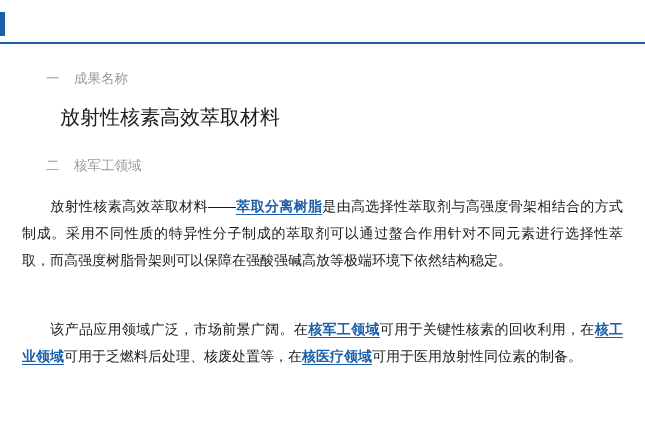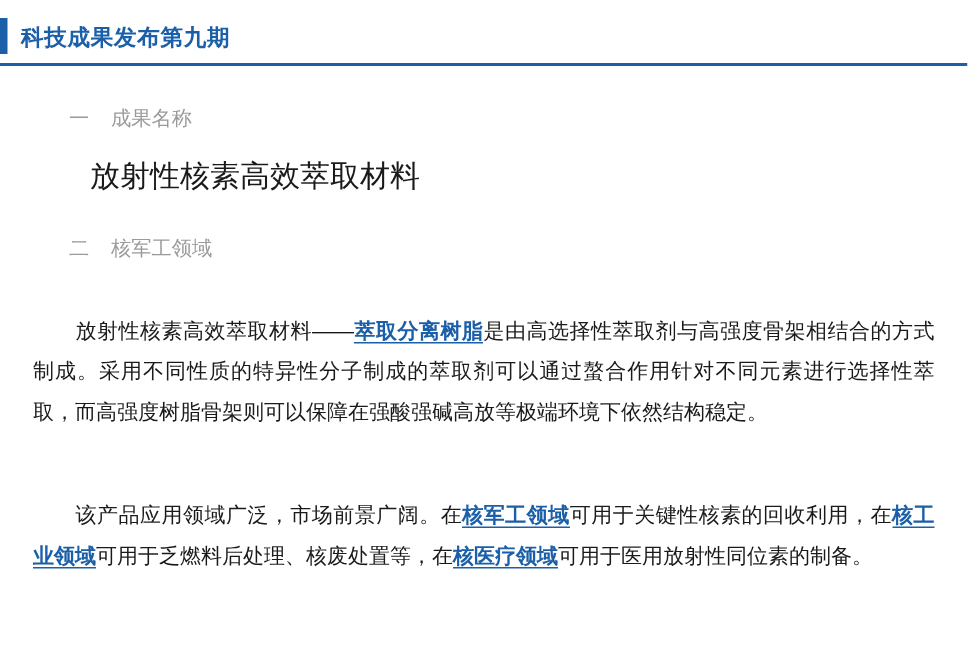--- a/index.html
+++ b/index.html
@@ -76,21 +76,21 @@
     padding-left: 38px;
   }
   .para {
     font-size: 14px;
     line-height: 27px;
     color: #1a1a1a;
     text-align: justify;
     text-justify: inter-ideograph;
   }
   .para.first {
-    margin-top: 32px;
+    margin-top: 18px;
   }
   .para .indent {
     display: inline-block;
     width: 28px;
   }
   .hl {
     color: #1b5fa8;
     font-weight: bold;
   }
   .hl.u {
@@ -100,21 +100,20 @@
     height: 14px;
   }
 </style>
 </head>
 <body>
 
 <div class="page">
 
   <div class="title-bar">
     <span class="bar-accent"></span>
-    <span class="title-text">科技成果发布第九期</span>
   </div>
   <div class="title-underline"></div>
 
   <div class="content">
 
     <div class="section-head">
       <span class="num">一</span>
       <span class="label">成果名称</span>
     </div>
     <div class="section-value">放射性核素高效萃取材料</div>

